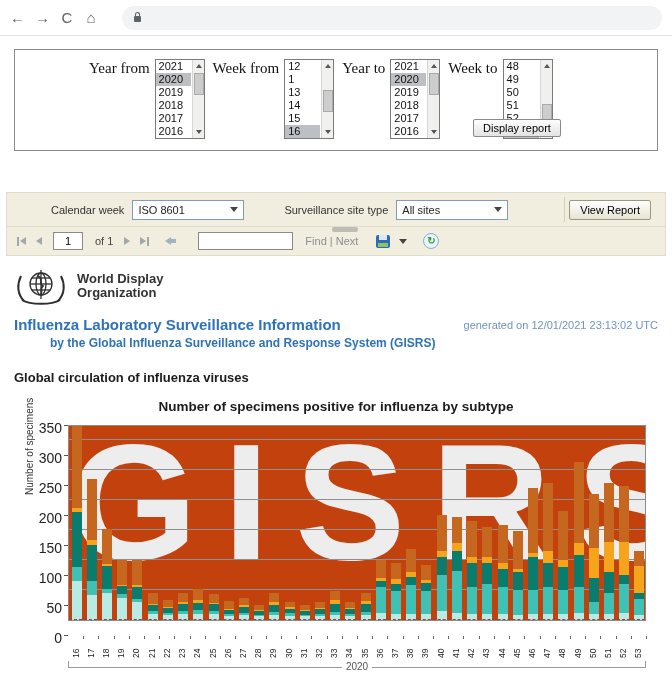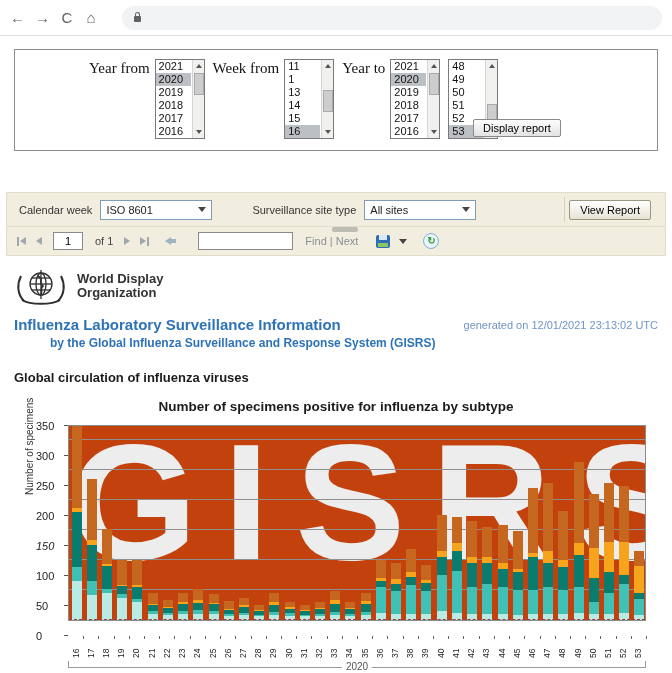--- a/index.html
+++ b/index.html
@@ -23,21 +23,21 @@
   .lb-scroll { position:absolute; right:0; top:0; bottom:0; width:12px; background:#f0f0ee; border-left:1px solid #d5d5d5; }
   .lb-scroll .up, .lb-scroll .dn { position:absolute; left:3px; width:0; height:0; border-left:3px solid transparent; border-right:3px solid transparent; }
   .lb-scroll .up { top:4px; border-bottom:4px solid #555; }
   .lb-scroll .dn { bottom:4px; border-top:4px solid #555; }
   .lb-thumb { position:absolute; left:1px; width:10px; height:22px; background:#cdcdcd; border:1px solid #aaa; }
   .th-top { top:13px; } .th-mid { top:30px; } .th-low { top:44px; }
   .display-btn { position:absolute; left:458px; top:69px; font-size:11px; padding:2px 9px; background:linear-gradient(#fdfdfd,#e3e3e3); border:1px solid #8a8a8a; border-radius:2px; cursor:pointer; }
 
   
   .rtb1 { margin:41px 6px 0 6px; height:35px; background:#f1eee0; border:1px solid #e0ddcb; display:flex; align-items:center; padding:0 12px; position:relative; }
-  .rtb-label { font-size:11px; color:#333; margin-right:8px; }
+  .rtb-label { font-size:11px; color:#333; margin-right:8px;margin-left:32px; }
   .fake-select { width:112px; height:20px; border:1px solid #7f9db9; background:#fff; font-size:11px; display:flex; align-items:center; justify-content:space-between; padding:0 5px; cursor:pointer; }
   .caret-dn { width:0; height:0; border-left:4px solid transparent; border-right:4px solid transparent; border-top:5px solid #444; }
   .rtb-div { position:absolute; right:100px; top:4px; bottom:4px; width:1px; background:#d4d1bd; }
   .view-btn { position:absolute; right:14px; font-size:11px; padding:3px 10px; background:linear-gradient(#ffffff,#e6e3d5); border:1px solid #9b9880; border-radius:2px; cursor:pointer; }
 
   .rtb2 { margin:0 6px; height:29px; background:#f1eee0; border:1px solid #e0ddcb; border-top:none; display:flex; align-items:center; gap:6px; padding:0 8px; position:relative; }
   .mini-scrollbar { position:absolute; left:325px; top:0px; width:26px; height:5px; background:#bdbdb4; border-radius:2px; }
   .pg-ic { display:flex; align-items:center; gap:1px; cursor:pointer; padding:0 2px; }
   .tri-l { width:0; height:0; border-top:4px solid transparent; border-bottom:4px solid transparent; border-right:6px solid #a0a8ad; }
   .tri-r { width:0; height:0; border-top:4px solid transparent; border-bottom:4px solid transparent; border-left:6px solid #a0a8ad; }
@@ -65,21 +65,21 @@
 
   
   .chart-wrap { position:relative; margin-top:14px; height:290px; }
   .chart-title { text-align:center; font-size:13.5px; font-weight:bold; color:#1c1c1c; }
   .plot { position:absolute; left:68px; top:26px; width:578px; height:196px; background:#c2410c; border:1px solid #8c8c8c; overflow:hidden; }
   .watermark { position:absolute; left:0; right:0; top:-18px; font-size:165px; font-weight:bold; color:#ededed; text-align:center; letter-spacing:26px; white-space:nowrap; z-index:0; }
   .grid { position:absolute; left:0; right:0; height:1px; background:#8f8f8f; z-index:1; }
   .bar-seg { position:absolute; z-index:2; }
   .baseline { position:absolute; left:0; right:0; bottom:0; border-top:1px dashed #9a4038; z-index:3; }
   .ylab { position:absolute; left:24px; top:96px; font-size:10px; color:#333; transform:rotate(-90deg); transform-origin:left top; white-space:nowrap; }
-  .ytick { position:absolute; font-size:11px; color:#222; width:26px; }
+  .ytick { position:absolute; font-size:14px; color:#222; width:26px; text-align:right; }
   .ytick-mark { position:absolute; width:4px; height:1px; background:#555; }
   .xlab { position:absolute; font-size:8.5px; color:#222; transform:rotate(-90deg); white-space:nowrap; width:16px; text-align:left; }
   .xtick { position:absolute; width:1px; height:3px; background:#666; }
   .bracket { position:absolute; left:68px; width:578px; height:7px; border-left:1.5px solid #9a9a9a; border-right:1.5px solid #9a9a9a; border-bottom:1.5px solid #9a9a9a; }
   .bracket-year { position:absolute; left:50%; transform:translateX(-50%); top:0px; background:#fff; padding:0 4px; font-size:10px; color:#555; }
 </style>
 </head>
 <body>
 
 <div class="browser-bar">
@@ -105,21 +105,21 @@
         <div class="lb-scroll">
           <span class="up"></span>
           <span class="dn"></span>
           <span class="lb-thumb th-top"></span>
         </div>
     </div>
   </div>
   <div class="f-group">
     <span class="f-label">Week from</span>
     <div class="listbox">
-      <div class="lb-opt">11</div>
+      <div class="lb-opt">12</div>
         <div class="lb-opt">1</div>
         <div class="lb-opt">13</div>
         <div class="lb-opt">14</div>
         <div class="lb-opt">15</div>
         <div class="lb-opt sel">16</div>
         <div class="lb-scroll">
           <span class="up"></span>
           <span class="dn"></span>
           <span class="lb-thumb th-mid"></span>
         </div>
@@ -135,20 +135,21 @@
         <div class="lb-opt">2017</div>
         <div class="lb-opt">2016</div>
         <div class="lb-scroll">
           <span class="up"></span>
           <span class="dn"></span>
           <span class="lb-thumb th-top"></span>
         </div>
     </div>
   </div>
   <div class="f-group">
+    <span class="f-label">Week to</span>
     <div class="listbox">
       <div class="lb-opt">48</div>
         <div class="lb-opt">49</div>
         <div class="lb-opt">50</div>
         <div class="lb-opt">51</div>
         <div class="lb-opt">52</div>
         <div class="lb-opt sel">53</div>
         <div class="lb-scroll">
           <span class="up"></span>
           <span class="dn"></span>
@@ -440,21 +441,21 @@
       <div class="bar-seg" style="left: 565.395px; width: 10px; bottom: 27px; height: 27px; background: rgb(246, 164, 28);"></div>
       <div class="bar-seg" style="left: 565.395px; width: 10px; bottom: 54px; height: 15px; background: rgb(197, 103, 31);"></div>
     </div>
   <div id="yticks">
       <div class="ytick" style="left: 36px; top: 231px;">0</div>
       <div class="ytick-mark" style="left: 64px; top: 236px;"></div>
       <div class="ytick" style="left: 36px; top: 201px;">50</div>
       <div class="ytick-mark" style="left: 64px; top: 206px;"></div>
       <div class="ytick" style="left: 36px; top: 171px;">100</div>
       <div class="ytick-mark" style="left: 64px; top: 176px;"></div>
-      <div class="ytick" style="left: 36px; top: 141px; font-style: italic;">150</div>
+      <div class="ytick" style="left: 36px; top: 141px;">150</div>
       <div class="ytick-mark" style="left: 64px; top: 146px;"></div>
       <div class="ytick" style="left: 36px; top: 111px;">200</div>
       <div class="ytick-mark" style="left: 64px; top: 116px;"></div>
       <div class="ytick" style="left: 36px; top: 81px;">250</div>
       <div class="ytick-mark" style="left: 64px; top: 86px;"></div>
       <div class="ytick" style="left: 36px; top: 51px;">300</div>
       <div class="ytick-mark" style="left: 64px; top: 56px;"></div>
       <div class="ytick" style="left: 36px; top: 21px;">350</div>
       <div class="ytick-mark" style="left: 64px; top: 26px;"></div>
     </div>

